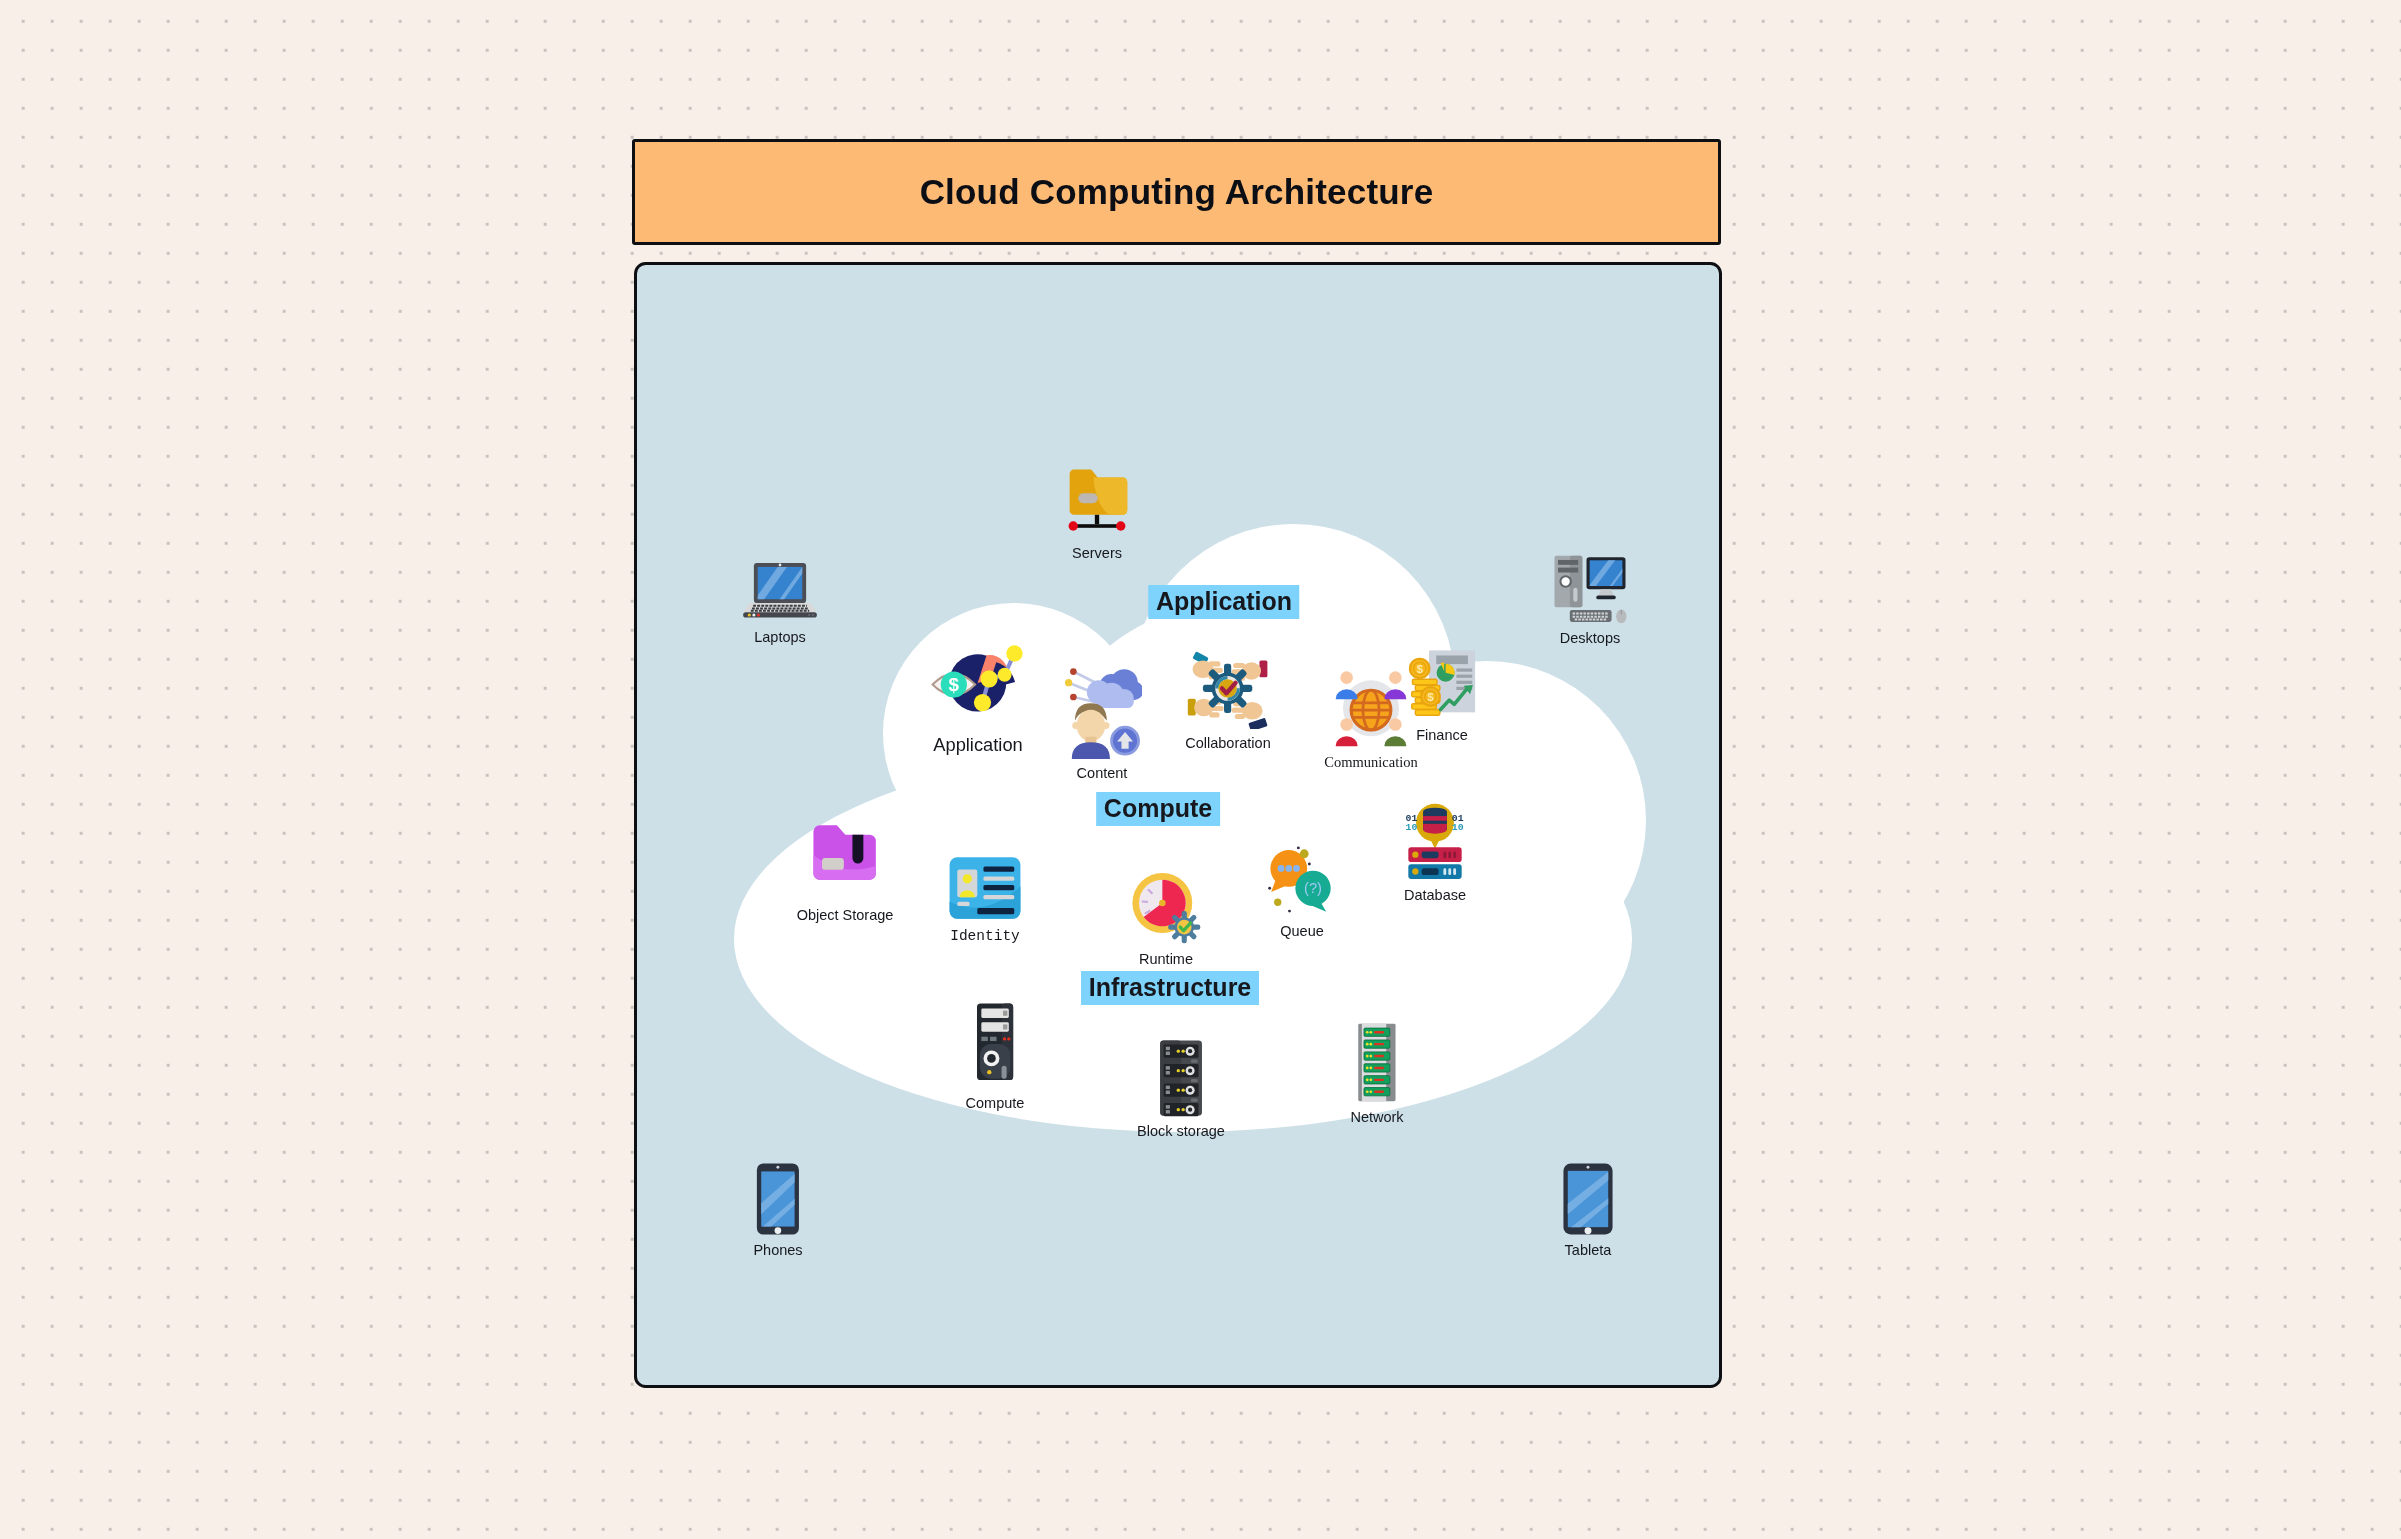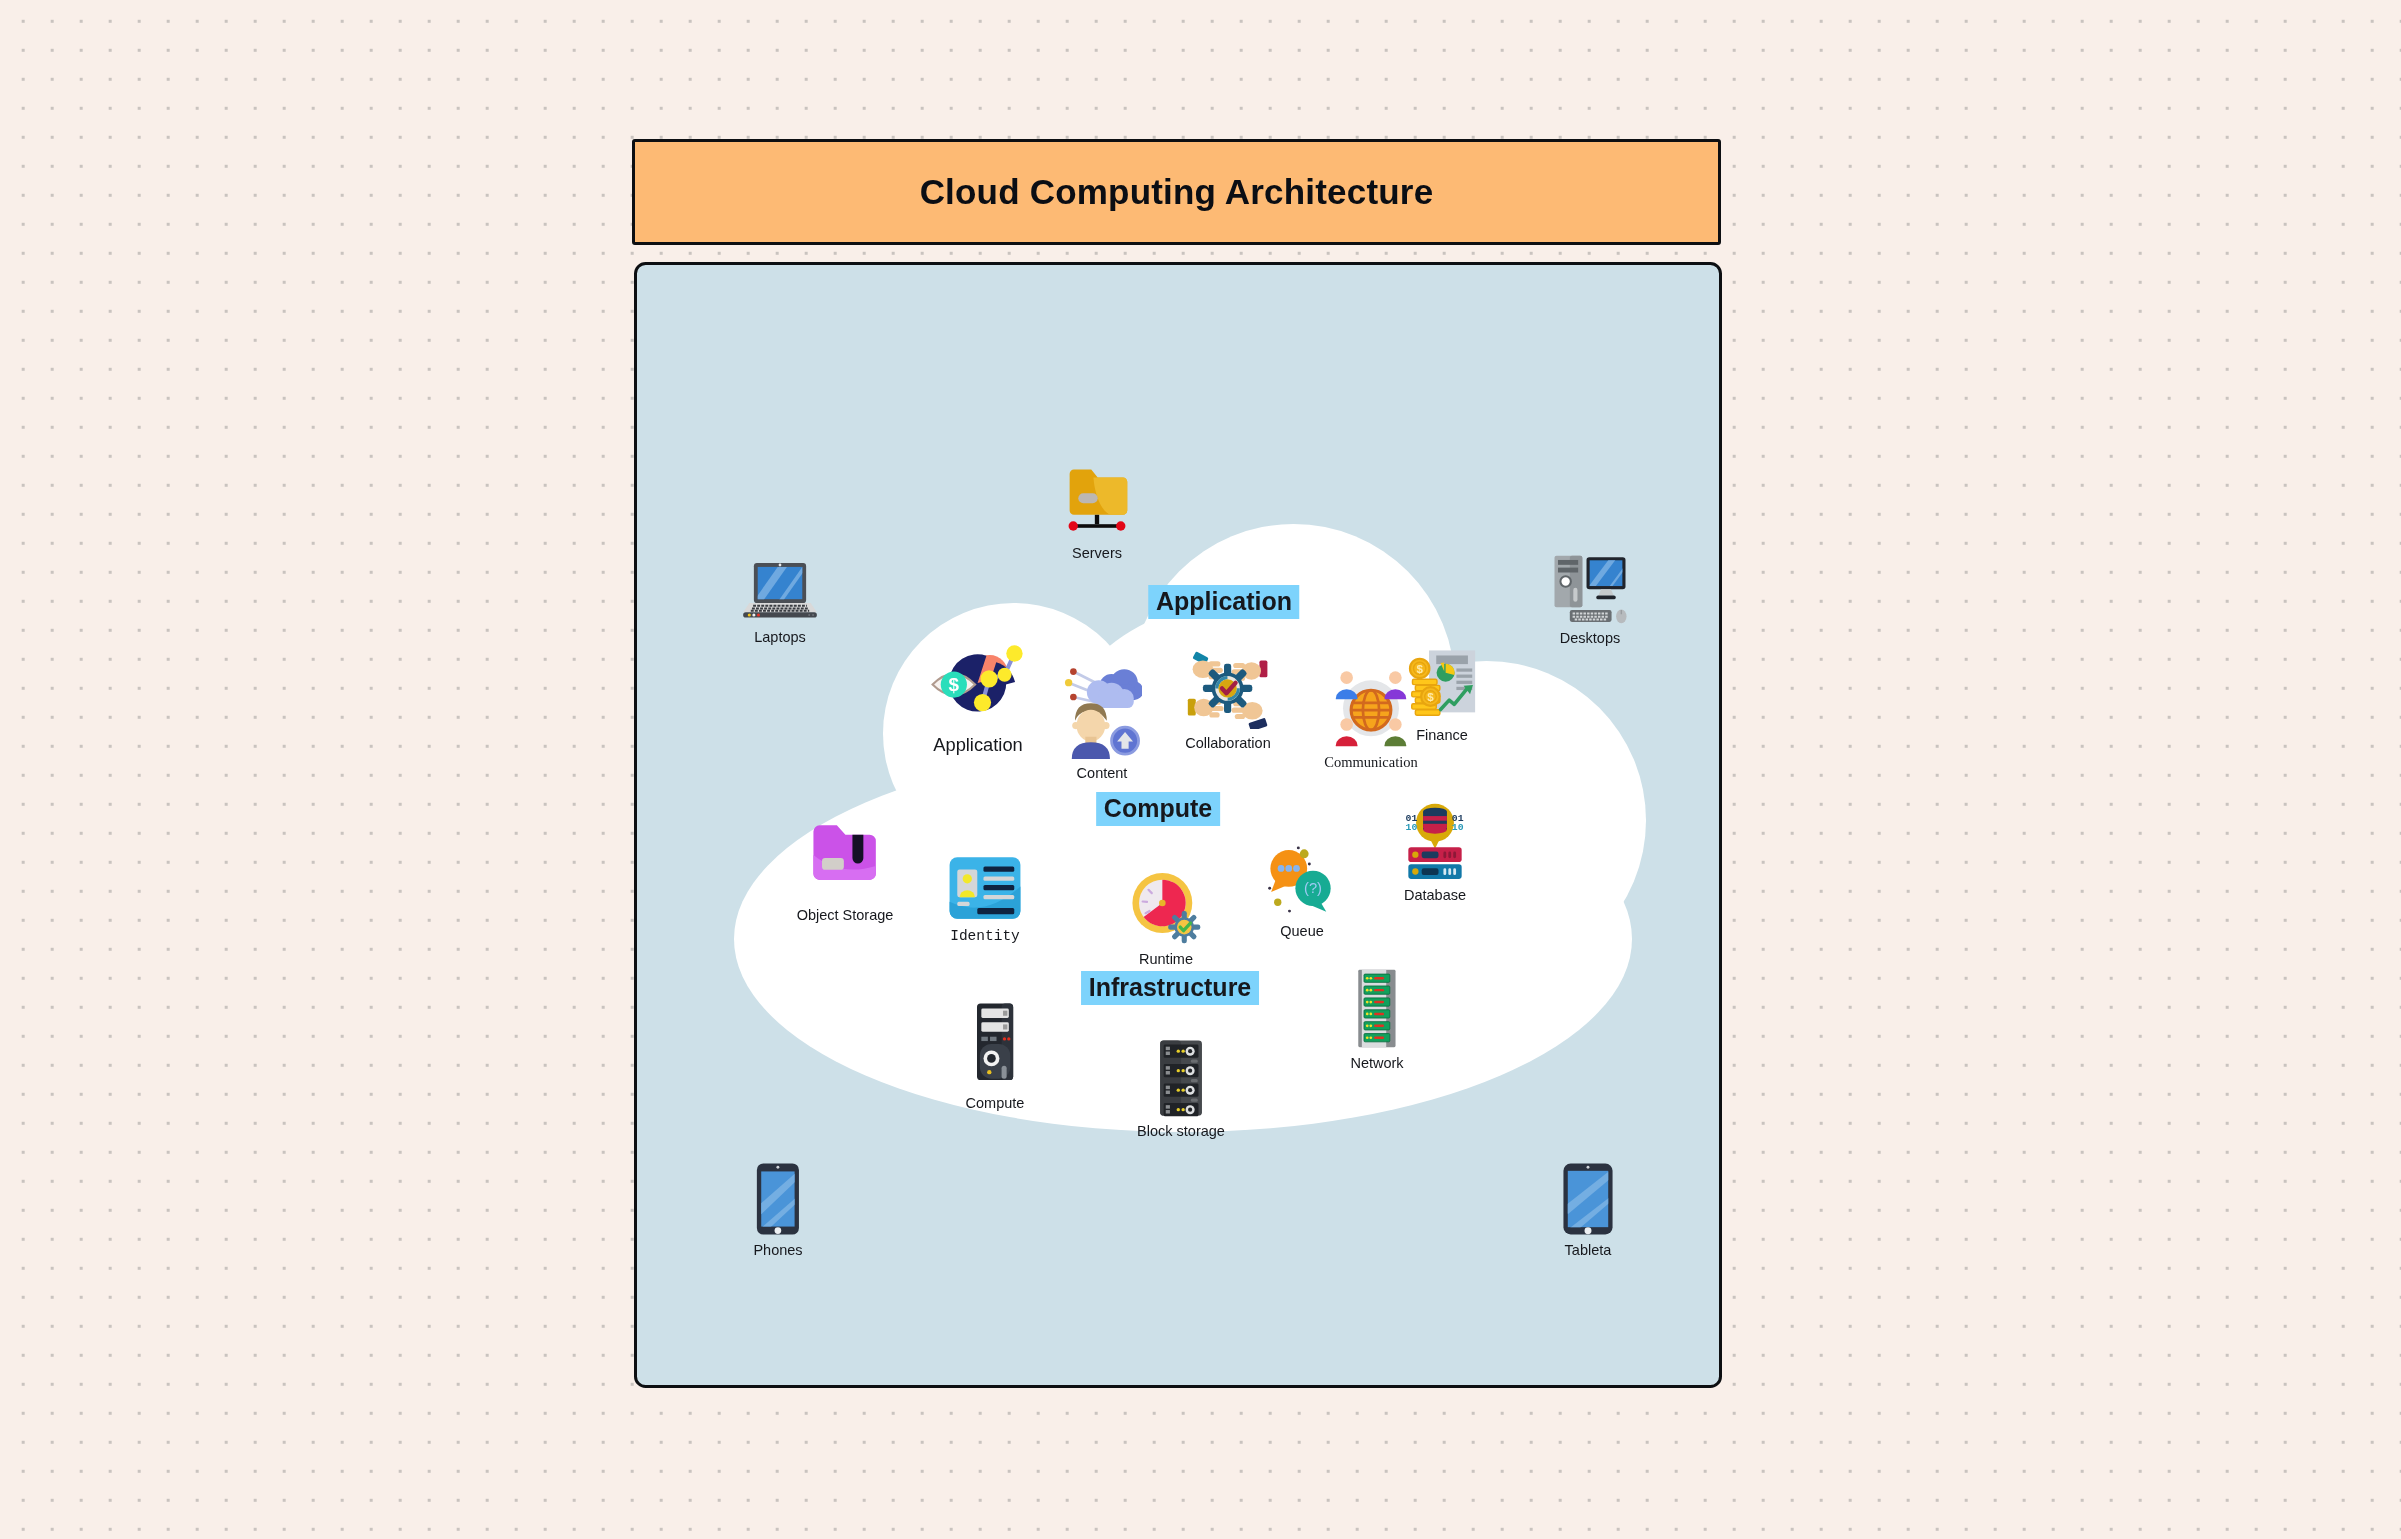--- a/index.html
+++ b/index.html
@@ -487,21 +487,21 @@
         <rect x="12" y="102" width="6" height="5" fill="#8a8d90"></rect>
       <circle cx="30" cy="101.5" r="2.4" fill="#e8d02a"></circle>
         <circle cx="37" cy="101.5" r="2.4" fill="#e8d02a"></circle>
       <circle cx="47" cy="101.5" r="6.5" fill="#dddfe1"></circle>
         <circle cx="47" cy="101.5" r="3" fill="#202327"></circle>
     </g>
   </svg>
   <div class="node__label">Block storage</div>
 </div>
 
-<div class="node" style="left:1377px;top:968px;">
+<div class="node" style="left:1377px;top:1022px;">
   <svg width="43" height="81" viewBox="0 0 60 112">
     <rect x="4" y="2" width="52" height="108" rx="2" fill="#888c8f"></rect>
     <rect x="9" y="2" width="34" height="108" fill="#dadcde"></rect>
     <g>
       <rect x="12" y="8" width="36" height="11.5" rx="1.5" fill="#12a05c" stroke="#0b6e40" stroke-width="1.2"></rect>
       <circle cx="16.5" cy="13.8" r="1.9" fill="#f2e22a"></circle>
         <circle cx="21.5" cy="13.8" r="1.9" fill="#f2e22a"></circle>
       <rect x="26" y="12.1" width="14" height="3.4" rx="1.7" fill="#dd3222"></rect>
     </g>
     <g>

